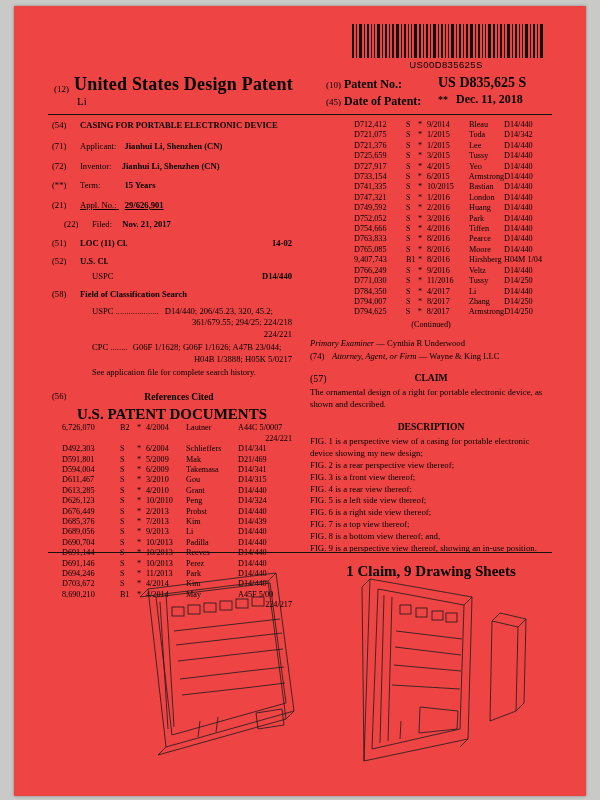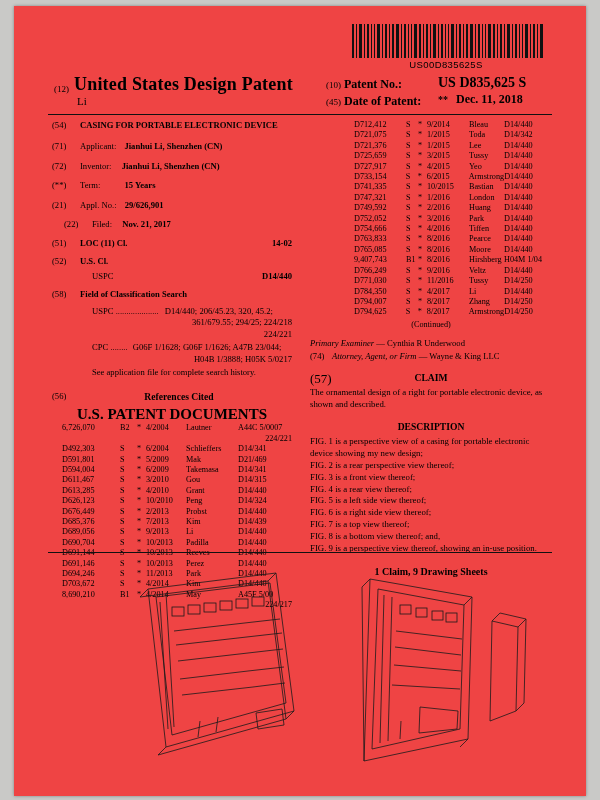--- a/index.html
+++ b/index.html
@@ -137,21 +137,21 @@
   .examiner{
     font-size:8.6px;line-height:11.4px;margin-top:8px;
   }
   .sec-title{
     text-align:center;font-weight:bold;font-size:9.6px;
     margin-top:10px;margin-bottom:4px;
   }
   .claim-body{font-size:8.8px;line-height:11.8px;}
   .desc-body{font-size:8.8px;line-height:11.8px;}
   .sheets{
-    text-align:center;font-weight:bold;font-size:10px;
+    text-align:center;font-weight:bold;font-size:15px;
     margin-top:12px;
   }
   .hr-bot{
     position:absolute;left:0;top:536px;
     width:504px;height:1px;background:#111;
   }
   
   .draw{
     position:absolute;left:0;top:545px;
     width:504px;height:225px;
@@ -259,21 +259,21 @@
         <div class="fldbody"><span>Inventor:</span>
           <span class="bold" style="margin-left:8px">Jianhui Li, Shenzhen (CN)</span></div>
       </div>
 
       <div class="fld" style="margin-top:8px;">
         <span class="code">(**)</span>
         <div class="fldbody"><span>Term:</span>
           <span class="bold" style="margin-left:22px">15 Years</span></div>
       </div>
 
-      <div class="fld" style="margin-top:8px;">
+      <div class="fld" style="margin-top:8px;text-decoration:underline;">
         <span class="code">(21)</span>
         <div class="fldbody"><span>Appl. No.:</span>
           <span class="bold" style="margin-left:6px">29/626,901</span></div>
       </div>
 
       <div class="fld" style="margin-top:8px;margin-left:12px;">
         <span class="code">(22)</span>
         <div class="fldbody"><span>Filed:</span>
           <span class="bold" style="margin-left:8px">Nov. 21, 2017</span></div>
       </div>
@@ -625,21 +625,21 @@
         </div>
         <div style="position:relative;padding-left:22px;margin-top:1px;">
           <span style="position:absolute;left:0;top:0;">(74)</span>
           <span class="ital">Attorney, Agent, or Firm</span>
           <span>—</span>
           <span>Wayne &amp; King LLC</span>
         </div>
       </div>
 
       <div style="position:relative;margin-top:10px;">
-        <span style="position:absolute;left:0;top:1px;font-size:13px;">(57)</span>
+        <span style="position:absolute;left:0;top:1px;font-size:10px;">(57)</span>
         <div class="sec-title" style="margin-top:0;">CLAIM</div>
       </div>
       <div class="claim-body">The ornamental design of a right for portable electronic device, as shown and described.</div>
 
       <div class="sec-title">DESCRIPTION</div>
       <div class="desc-body">
         <div>FIG. 1 is a perspective view of a casing for portable electronic device showing my new design;</div>
         <div>FIG. 2 is a rear perspective view thereof;</div>
         <div>FIG. 3 is a front view thereof;</div>
         <div>FIG. 4 is a rear view thereof;</div>

